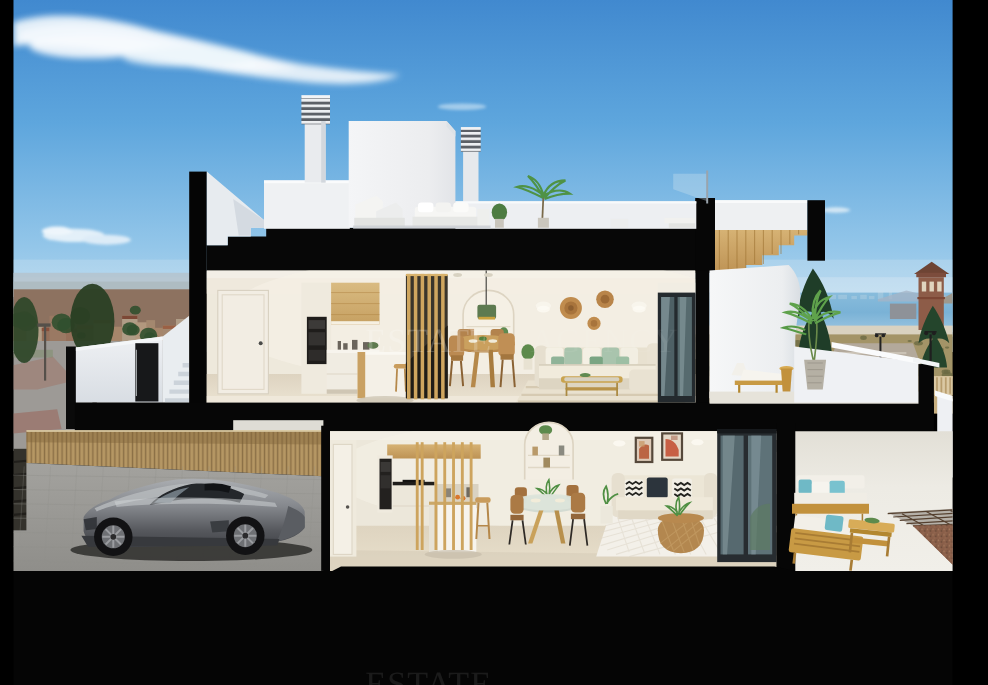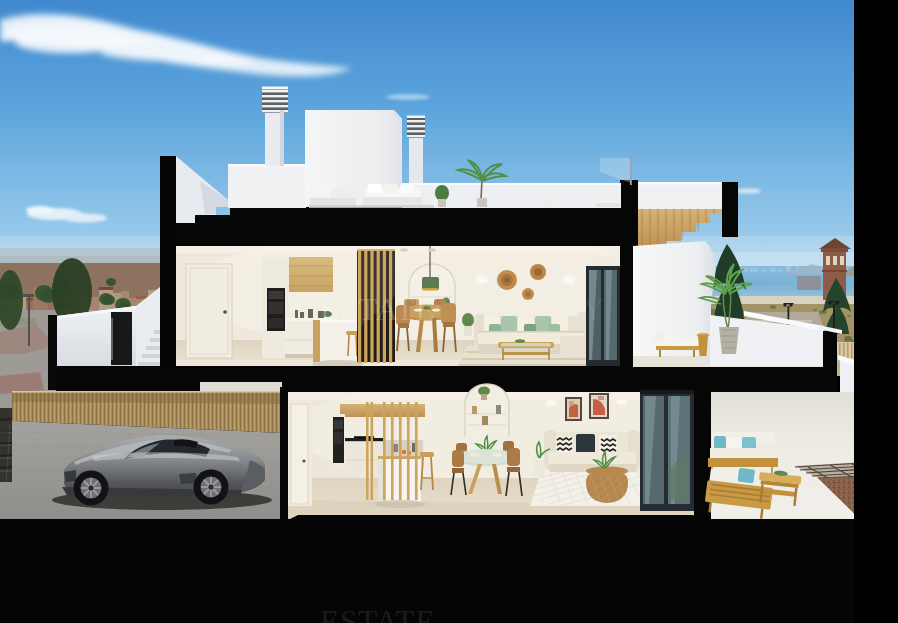--- a/index.html
+++ b/index.html
@@ -1,15 +1,15 @@
 <!DOCTYPE html>
 <html><head><meta charset="utf-8"><title>Section</title>
 <style>
 html,body{margin:0;padding:0;background:#000;}
-#stage{position:relative;width:854px;height:623px;overflow:hidden;font-family:"Liberation Sans",sans-serif;}
+#stage{position:relative;width:854px;height:623px;overflow:hidden;font-family:"Liberation Sans",sans-serif;margin-left:12px;}
 </style></head>
 <body>
 <div id="stage">
 <svg width="898" height="623" viewBox="0 0 898 623">
 <defs>
 <linearGradient id="skyg" x1="0" y1="0" x2="0" y2="1">
 <stop offset="0" stop-color="#4189cf"></stop>
           <stop offset="0.35" stop-color="#5ea6dd"></stop>
 <stop offset="0.7" stop-color="#93c6e9"></stop>
           <stop offset="1" stop-color="#c8e2f2"></stop>

